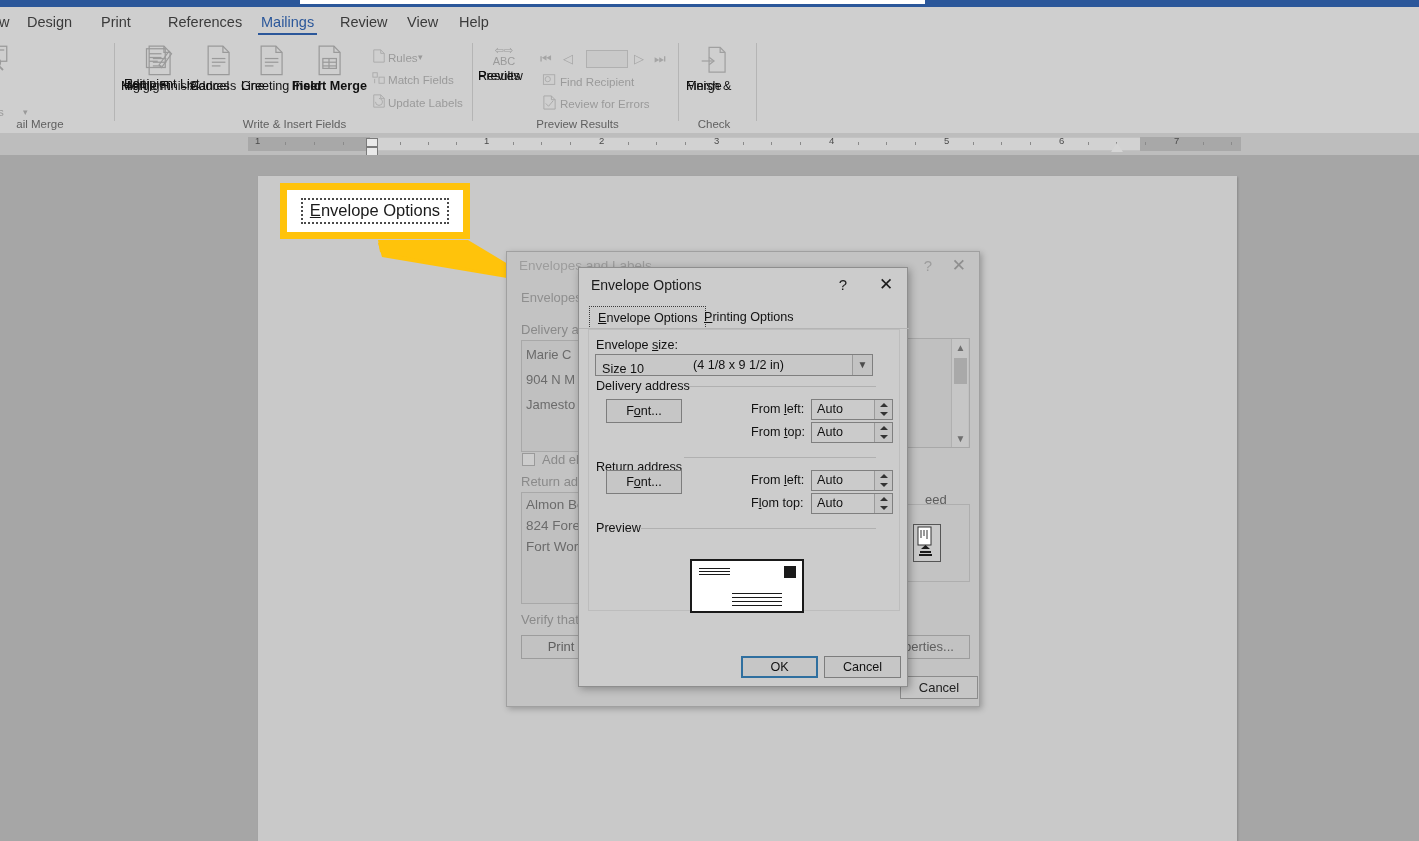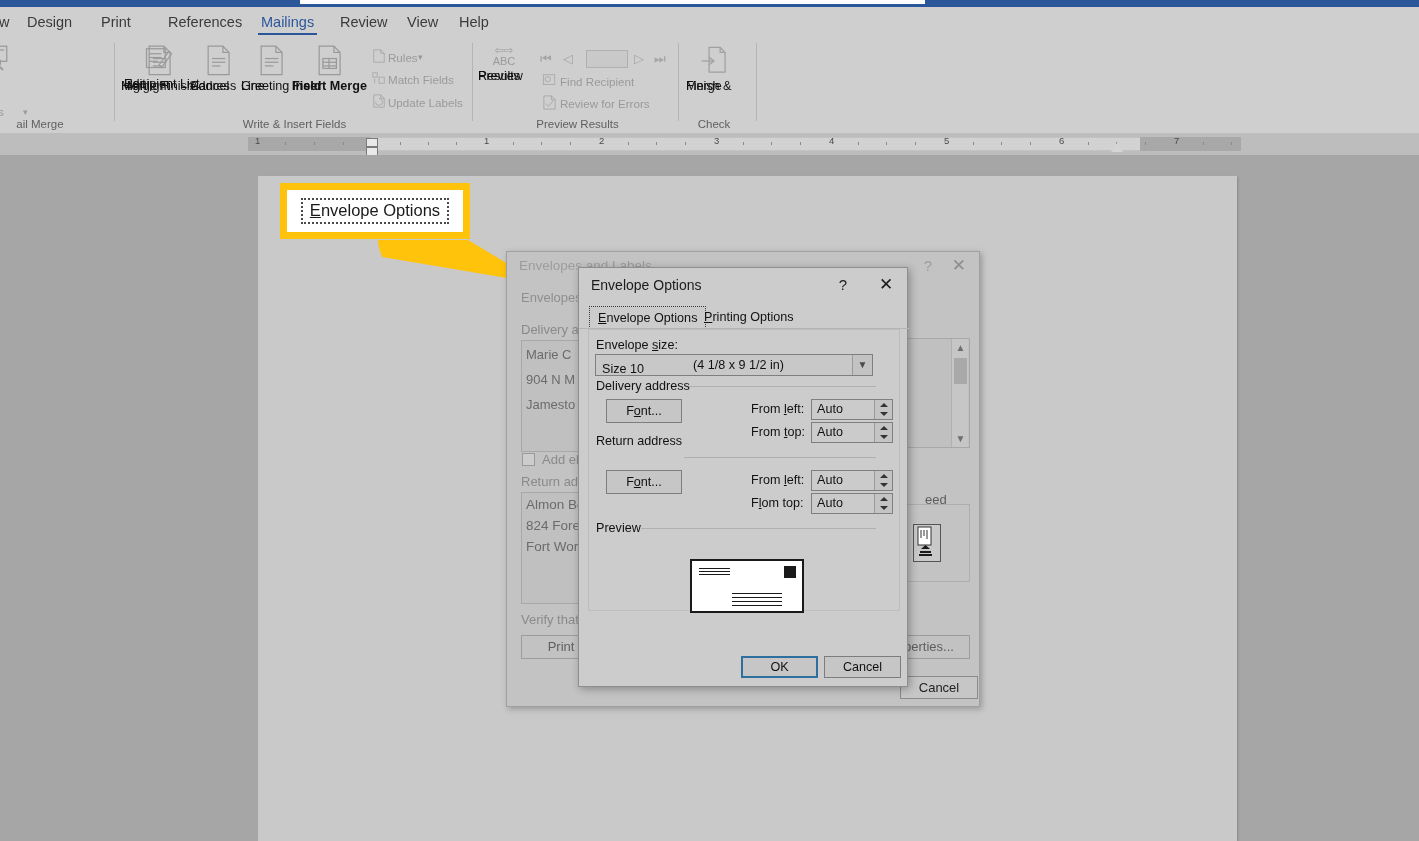--- a/index.html
+++ b/index.html
@@ -570,21 +570,21 @@
 
     <div class="lbl" style="left:172px; top:157px;">From <span class="ul">t</span>op:</div>
     <div class="spin" style="left:232px; top:154px;">
       <span class="val">Auto</span>
       <span class="arrows">
           <i class="up"></i>
           <i class="dn"></i>
         </span>
     </div>
 
-    <div class="lbl" style="left:17px; top:166px;text-align:center;">Return address</div>
+    <div class="lbl" style="left:17px; top:192px;text-align:center;">Return address</div>
     <div class="group-line" style="left:105px; top:189px; width:192px;"></div>
 
     <div class="btn" style="left:27px; top:202px; width:76px; height:24px; line-height:22px;"><span>F</span><span class="ul">o</span><span>nt...</span></div>
 
     <div class="lbl" style="left:172px; top:205px;">From <span class="ul">l</span>eft:</div>
     <div class="spin" style="left:232px; top:202px;">
       <span class="val">Auto</span>
       <span class="arrows">
           <i class="up"></i>
           <i class="dn"></i>

